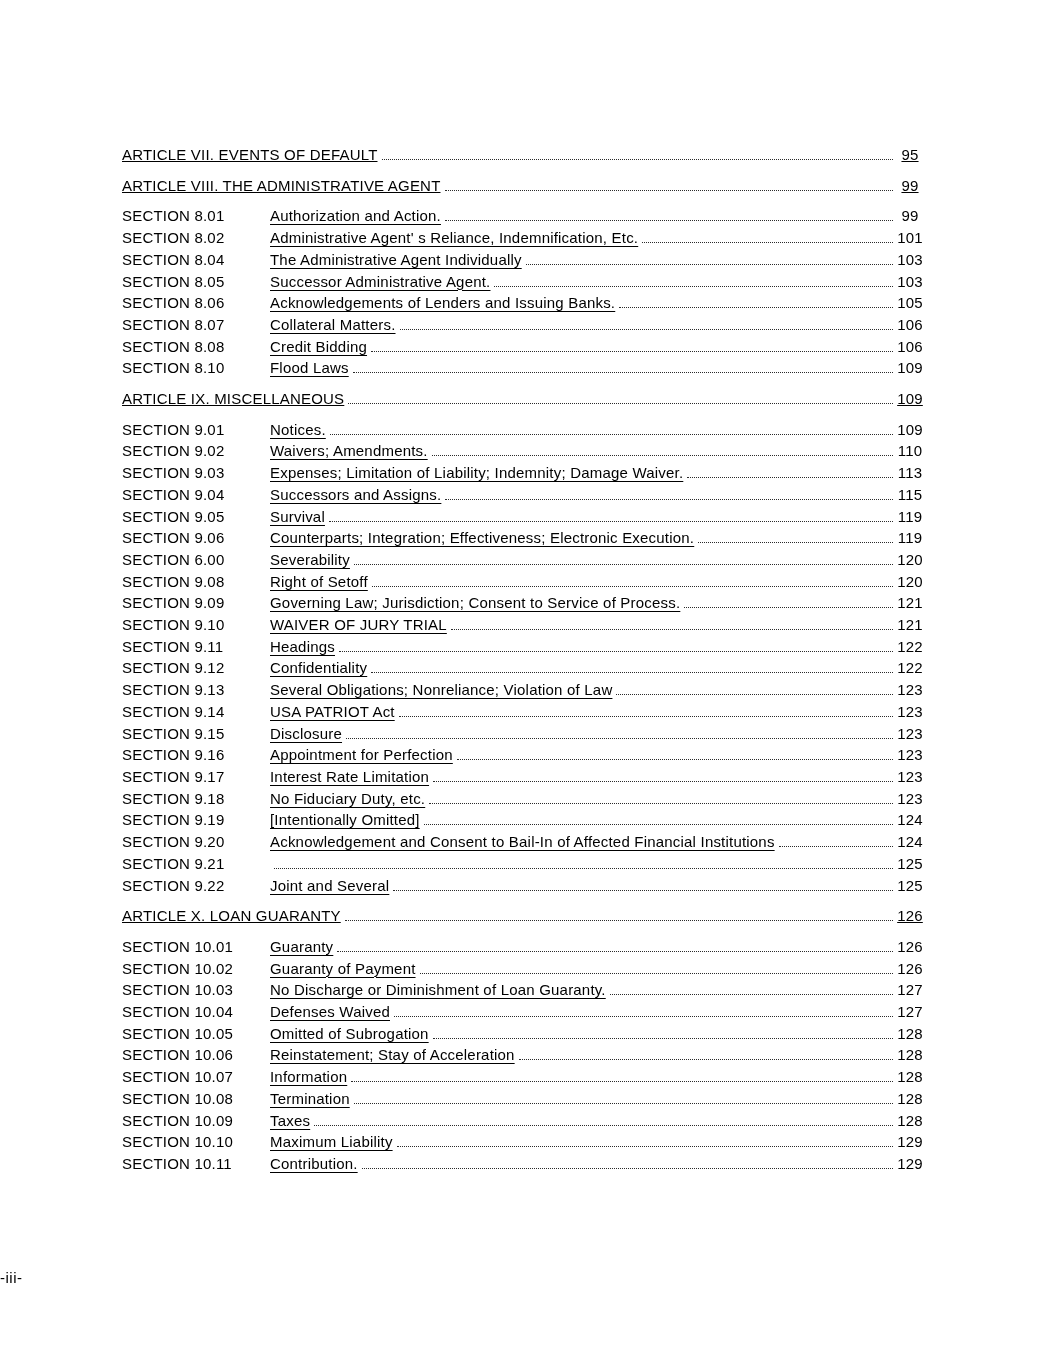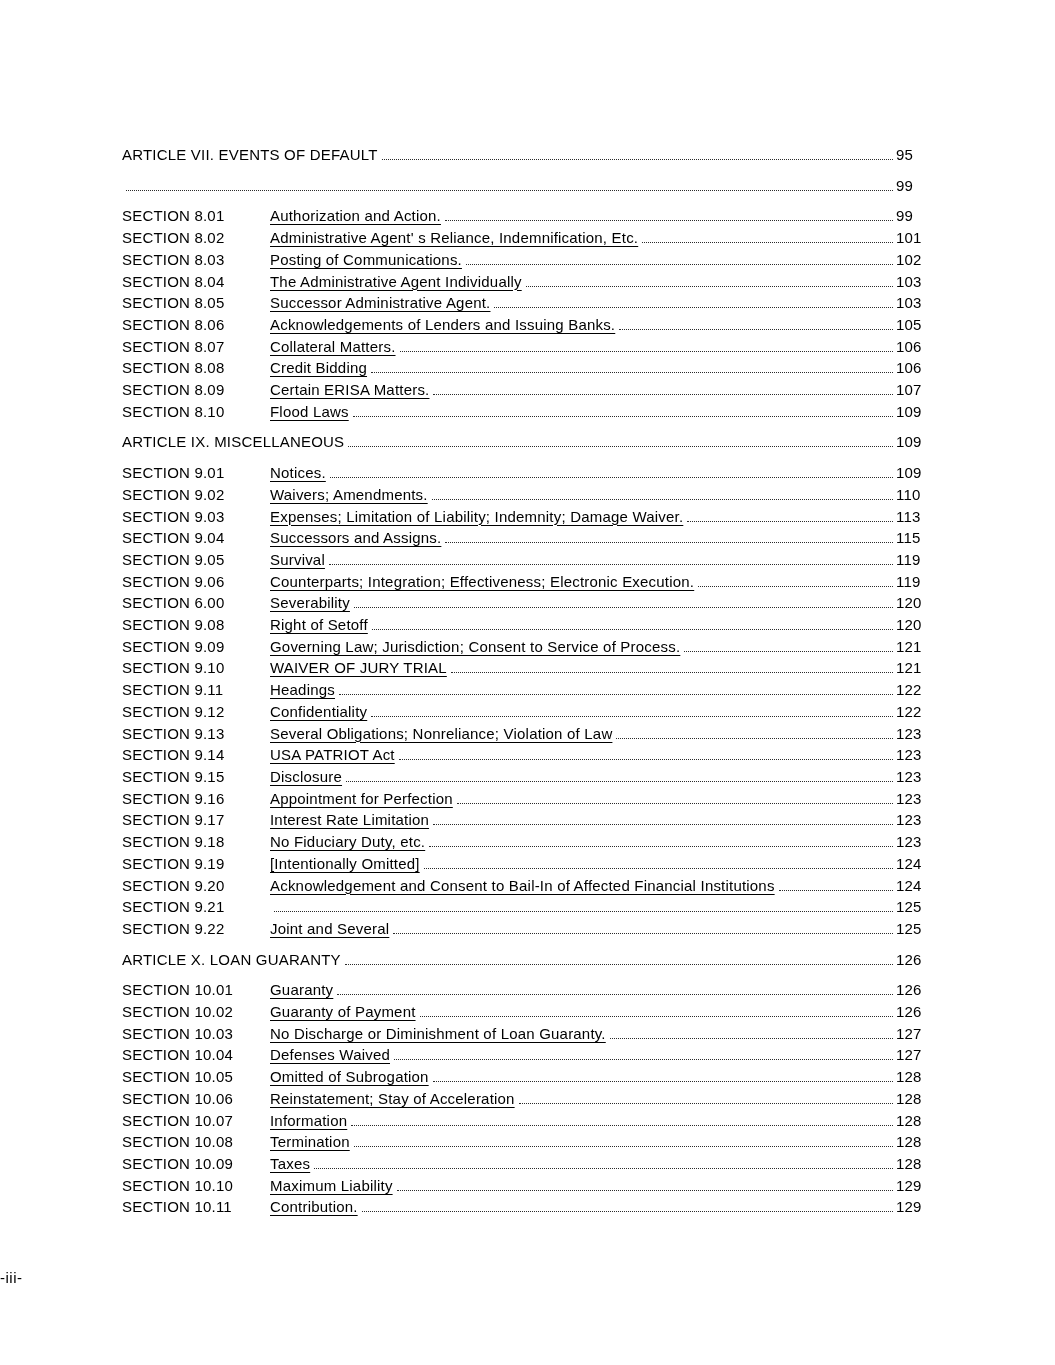--- a/index.html
+++ b/index.html
@@ -24,20 +24,21 @@
   .row {
     display: flex;
     align-items: baseline;
     font-size: 15px;
     line-height: 21.7px;
     letter-spacing: 0.2px;
     white-space: nowrap;
   }
   .row.article {
     margin: 9px 0;
+    text-decoration: underline;
   }
   .row.article:first-child {
     margin-top: 0;
   }
   .label {
     flex: none;
     width: 148px;
   }
   .title {
     flex: none;
@@ -49,63 +50,58 @@
   }
   .leader {
     flex: 1 1 auto;
     min-width: 10px;
     margin: 0 3px 0 4px;
     border-bottom: 1.6px dotted #2b2b2b;
   }
   .pagenum {
     flex: none;
     min-width: 28px;
-    text-align: left;
+    text-align: center;
   }
   .footer {
     position: absolute;
     left: 0;
     top: 1269px;
     width: 100%;
     font-size: 15px;
     letter-spacing: 0.5px;
   }
 </style>
 </head>
 <body>
 
 <div class="toc">
     <div class="row article">
       <span class="title">ARTICLE VII. EVENTS OF DEFAULT</span>
       <span class="leader"></span>
       <span class="pagenum">95</span>
     </div>
     <div class="row article">
+      <span class="title">ARTICLE VIII. THE ADMINISTRATIVE AGENT</span>
       <span class="leader"></span>
       <span class="pagenum">99</span>
     </div>
     <div class="row section">
       <span class="label">SECTION 8.01</span>
       <span class="title">Authorization and Action.</span>
       <span class="leader"></span>
       <span class="pagenum">99</span>
     </div>
     <div class="row section">
       <span class="label">SECTION 8.02</span>
       <span class="title">Administrative Agent' s Reliance, Indemnification, Etc.</span>
       <span class="leader"></span>
       <span class="pagenum">101</span>
     </div>
     <div class="row section">
-      <span class="label">SECTION 8.03</span>
-      <span class="title">Posting of Communications.</span>
-      <span class="leader"></span>
-      <span class="pagenum">102</span>
-    </div>
-    <div class="row section">
       <span class="label">SECTION 8.04</span>
       <span class="title">The Administrative Agent Individually</span>
       <span class="leader"></span>
       <span class="pagenum">103</span>
     </div>
     <div class="row section">
       <span class="label">SECTION 8.05</span>
       <span class="title">Successor Administrative Agent.</span>
       <span class="leader"></span>
       <span class="pagenum">103</span>
@@ -120,26 +116,20 @@
       <span class="label">SECTION 8.07</span>
       <span class="title">Collateral Matters.</span>
       <span class="leader"></span>
       <span class="pagenum">106</span>
     </div>
     <div class="row section">
       <span class="label">SECTION 8.08</span>
       <span class="title">Credit Bidding</span>
       <span class="leader"></span>
       <span class="pagenum">106</span>
-    </div>
-    <div class="row section">
-      <span class="label">SECTION 8.09</span>
-      <span class="title">Certain ERISA Matters.</span>
-      <span class="leader"></span>
-      <span class="pagenum">107</span>
     </div>
     <div class="row section">
       <span class="label">SECTION 8.10</span>
       <span class="title">Flood Laws</span>
       <span class="leader"></span>
       <span class="pagenum">109</span>
     </div>
     <div class="row article">
       <span class="title">ARTICLE IX. MISCELLANEOUS</span>
       <span class="leader"></span>

